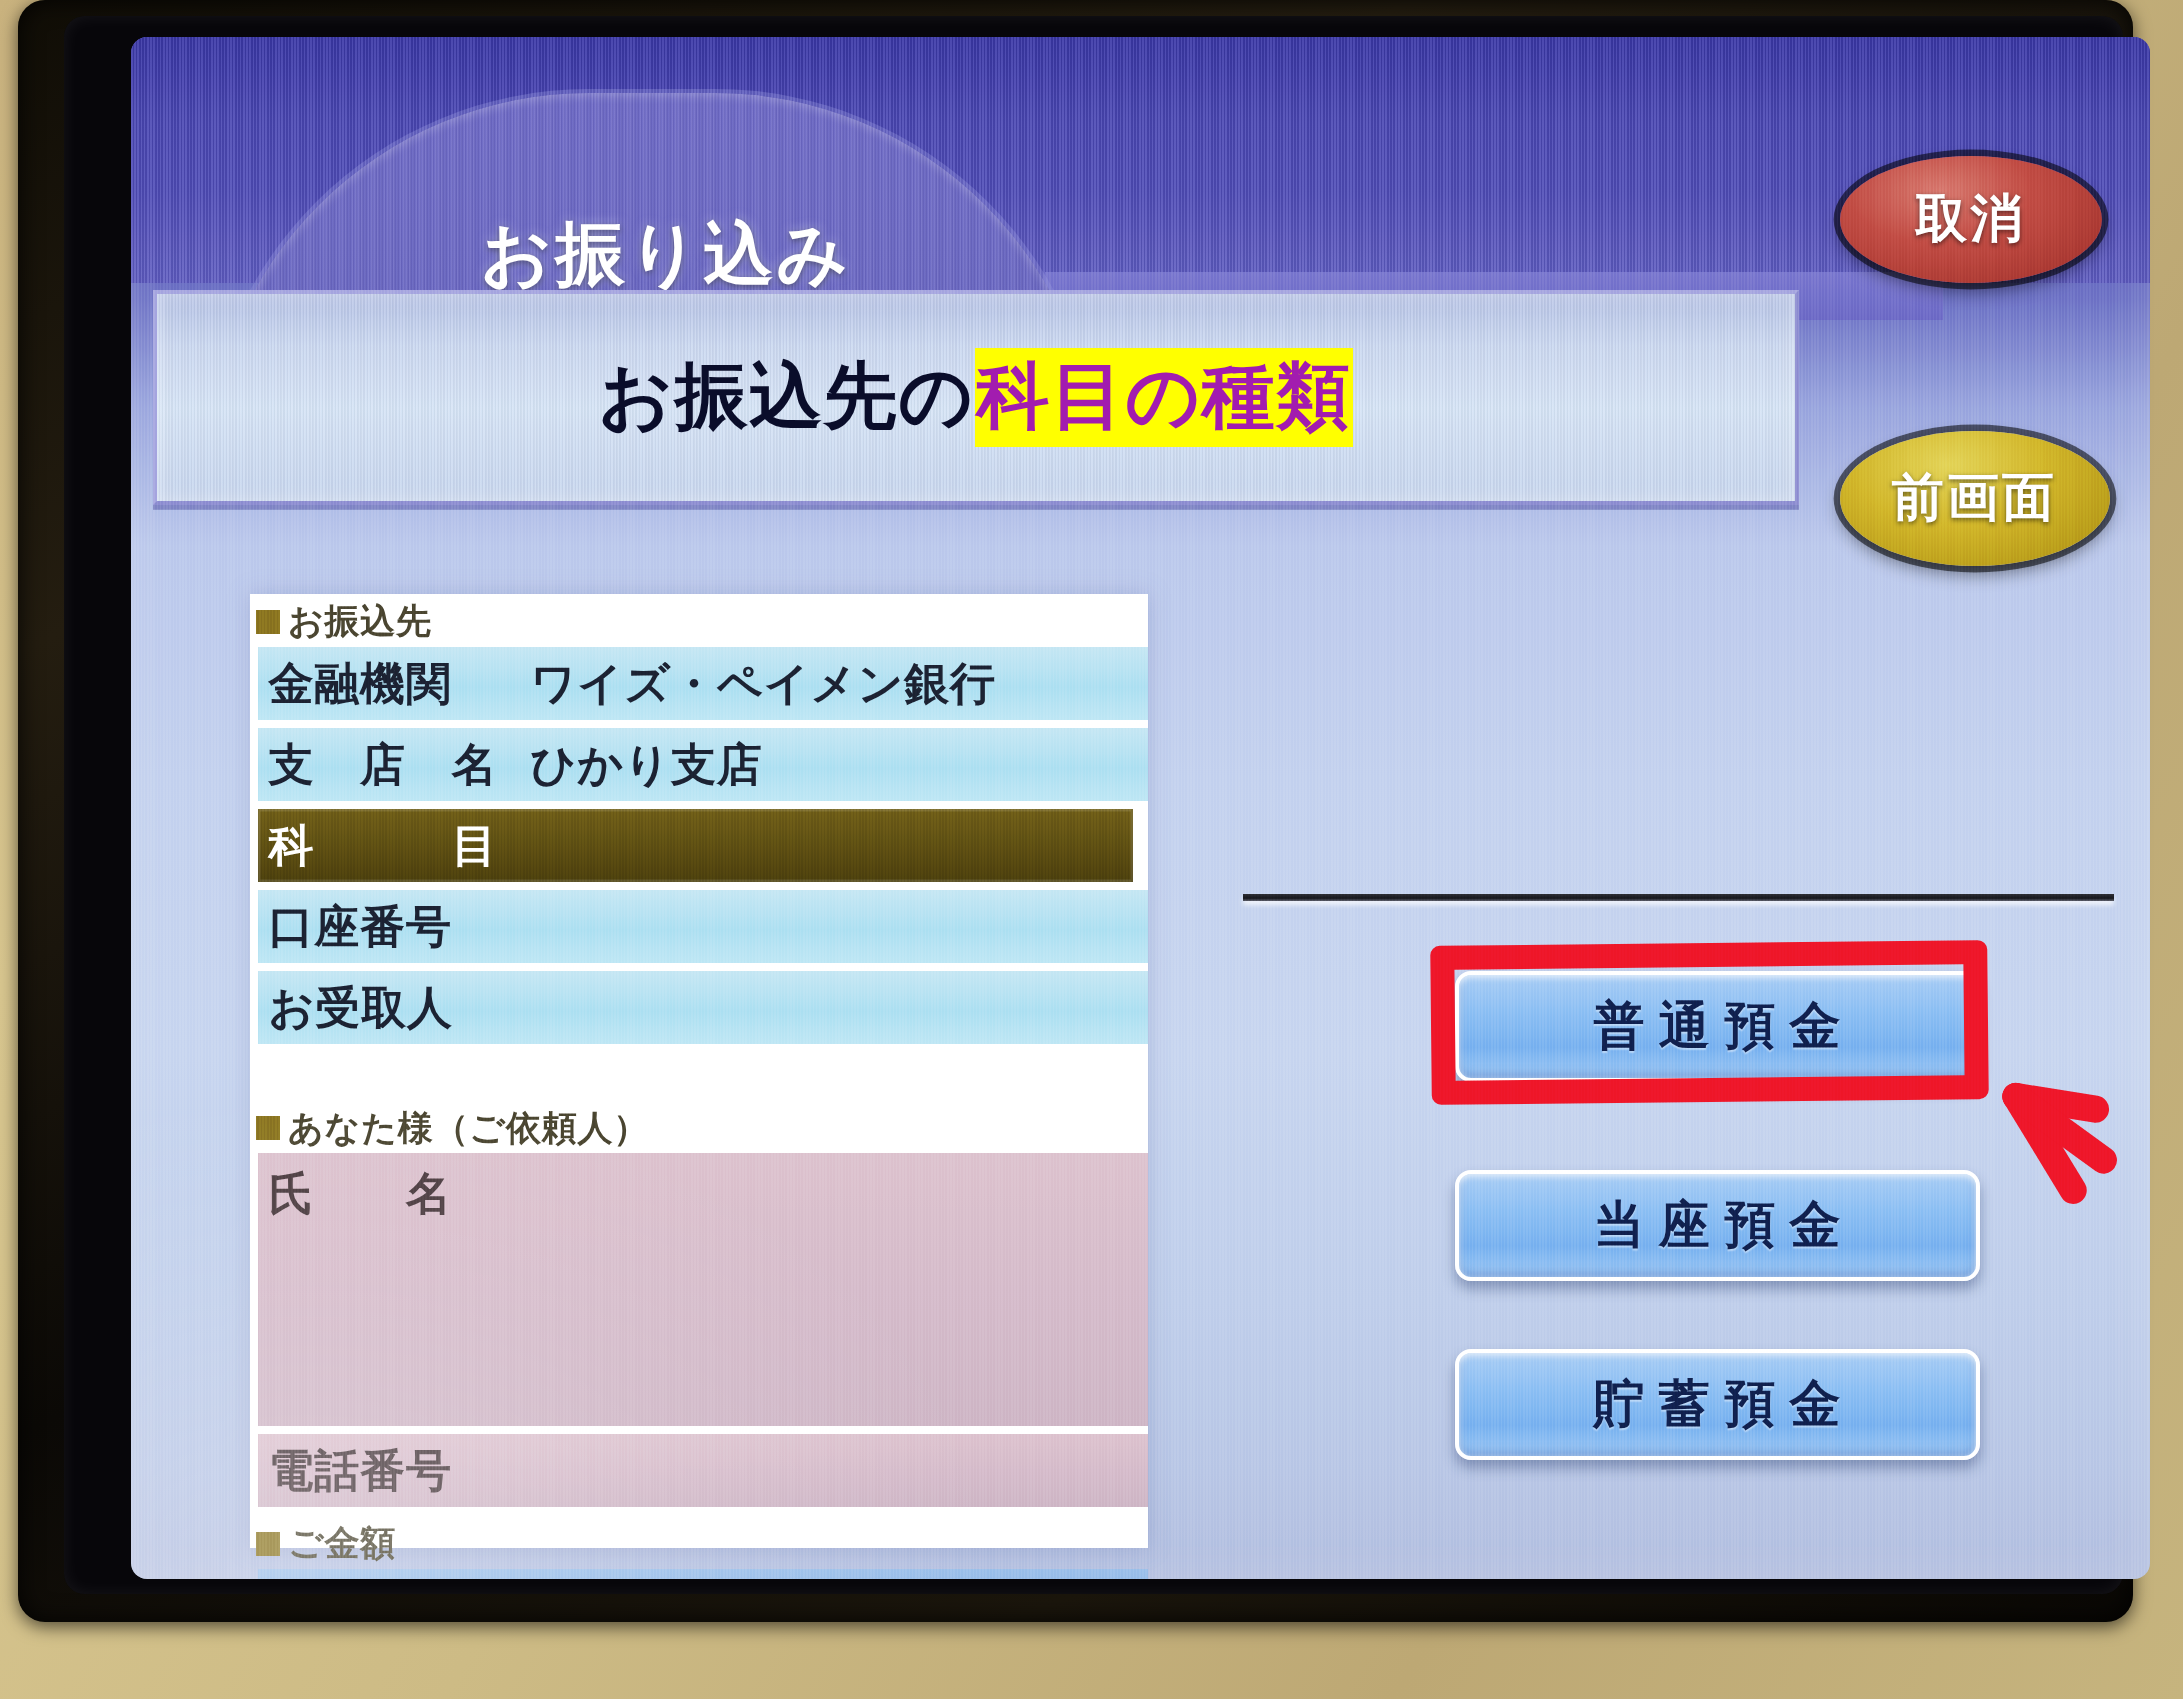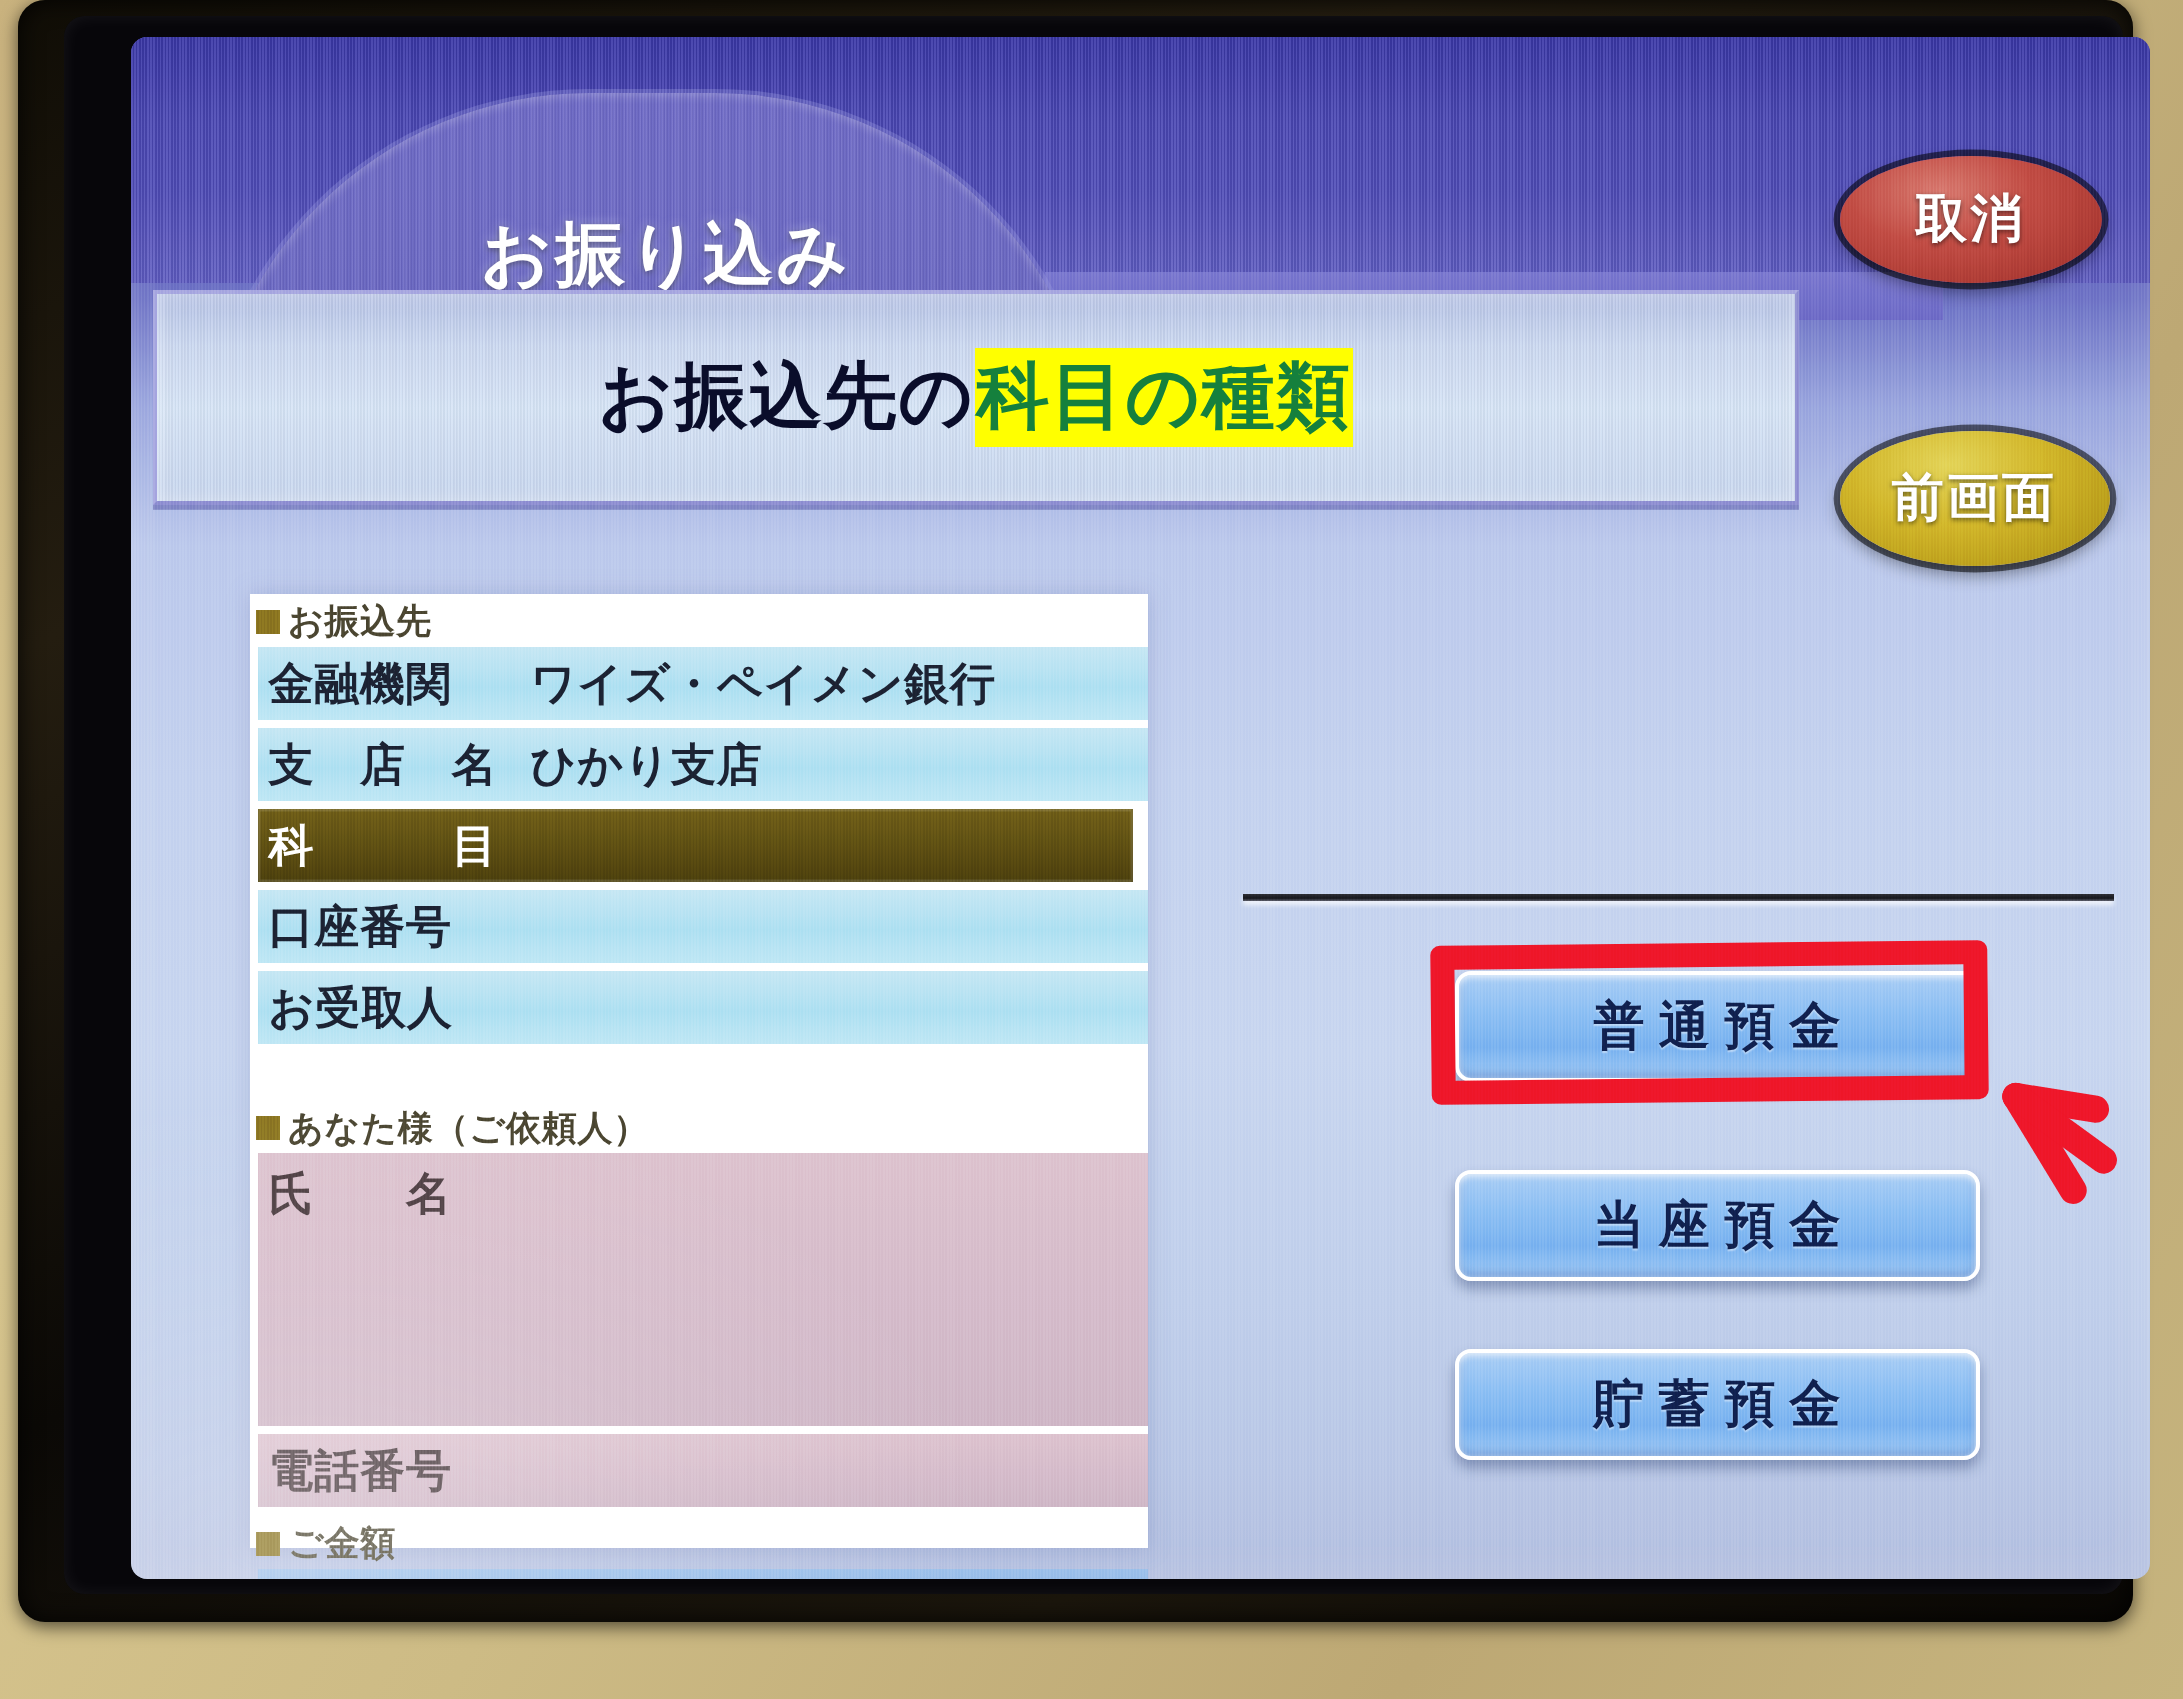--- a/index.html
+++ b/index.html
@@ -101,21 +101,21 @@
   #instruction-panel::after{
     content:"";position:absolute;inset:0;
     background:repeating-linear-gradient(90deg,rgba(255,255,255,.07) 0 1.6px,rgba(0,0,0,.035) 1.6px 3.2px);
   }
   #instruction-text{
     position:absolute;left:0;top:0;width:100%;height:100%;
     display:flex;align-items:center;justify-content:center;
     font-size:73px;font-weight:600;color:#0a0d2a;letter-spacing:1.6px;white-space:nowrap;
     z-index:2;
   }
-  .hl{background:#ffff00;color:#15803d;padding:0 1.6px;box-decoration-break:clone;}
+  .hl{background:#ffff00;color:#a21caf;padding:0 1.6px;box-decoration-break:clone;}
 
   
   .oval-btn{
     position:absolute;border-radius:50%;
     display:flex;align-items:center;justify-content:center;
     font-size:52px;font-weight:700;letter-spacing:3.2px;color:#fff;
     text-shadow:0 2.4px 4.8px rgba(0,0,0,.55);
     box-shadow:0 0 0 6.4px rgba(0,0,0,.55), 0 8px 17.5px rgba(0,0,0,.45);
   }
   #btn-cancel{

